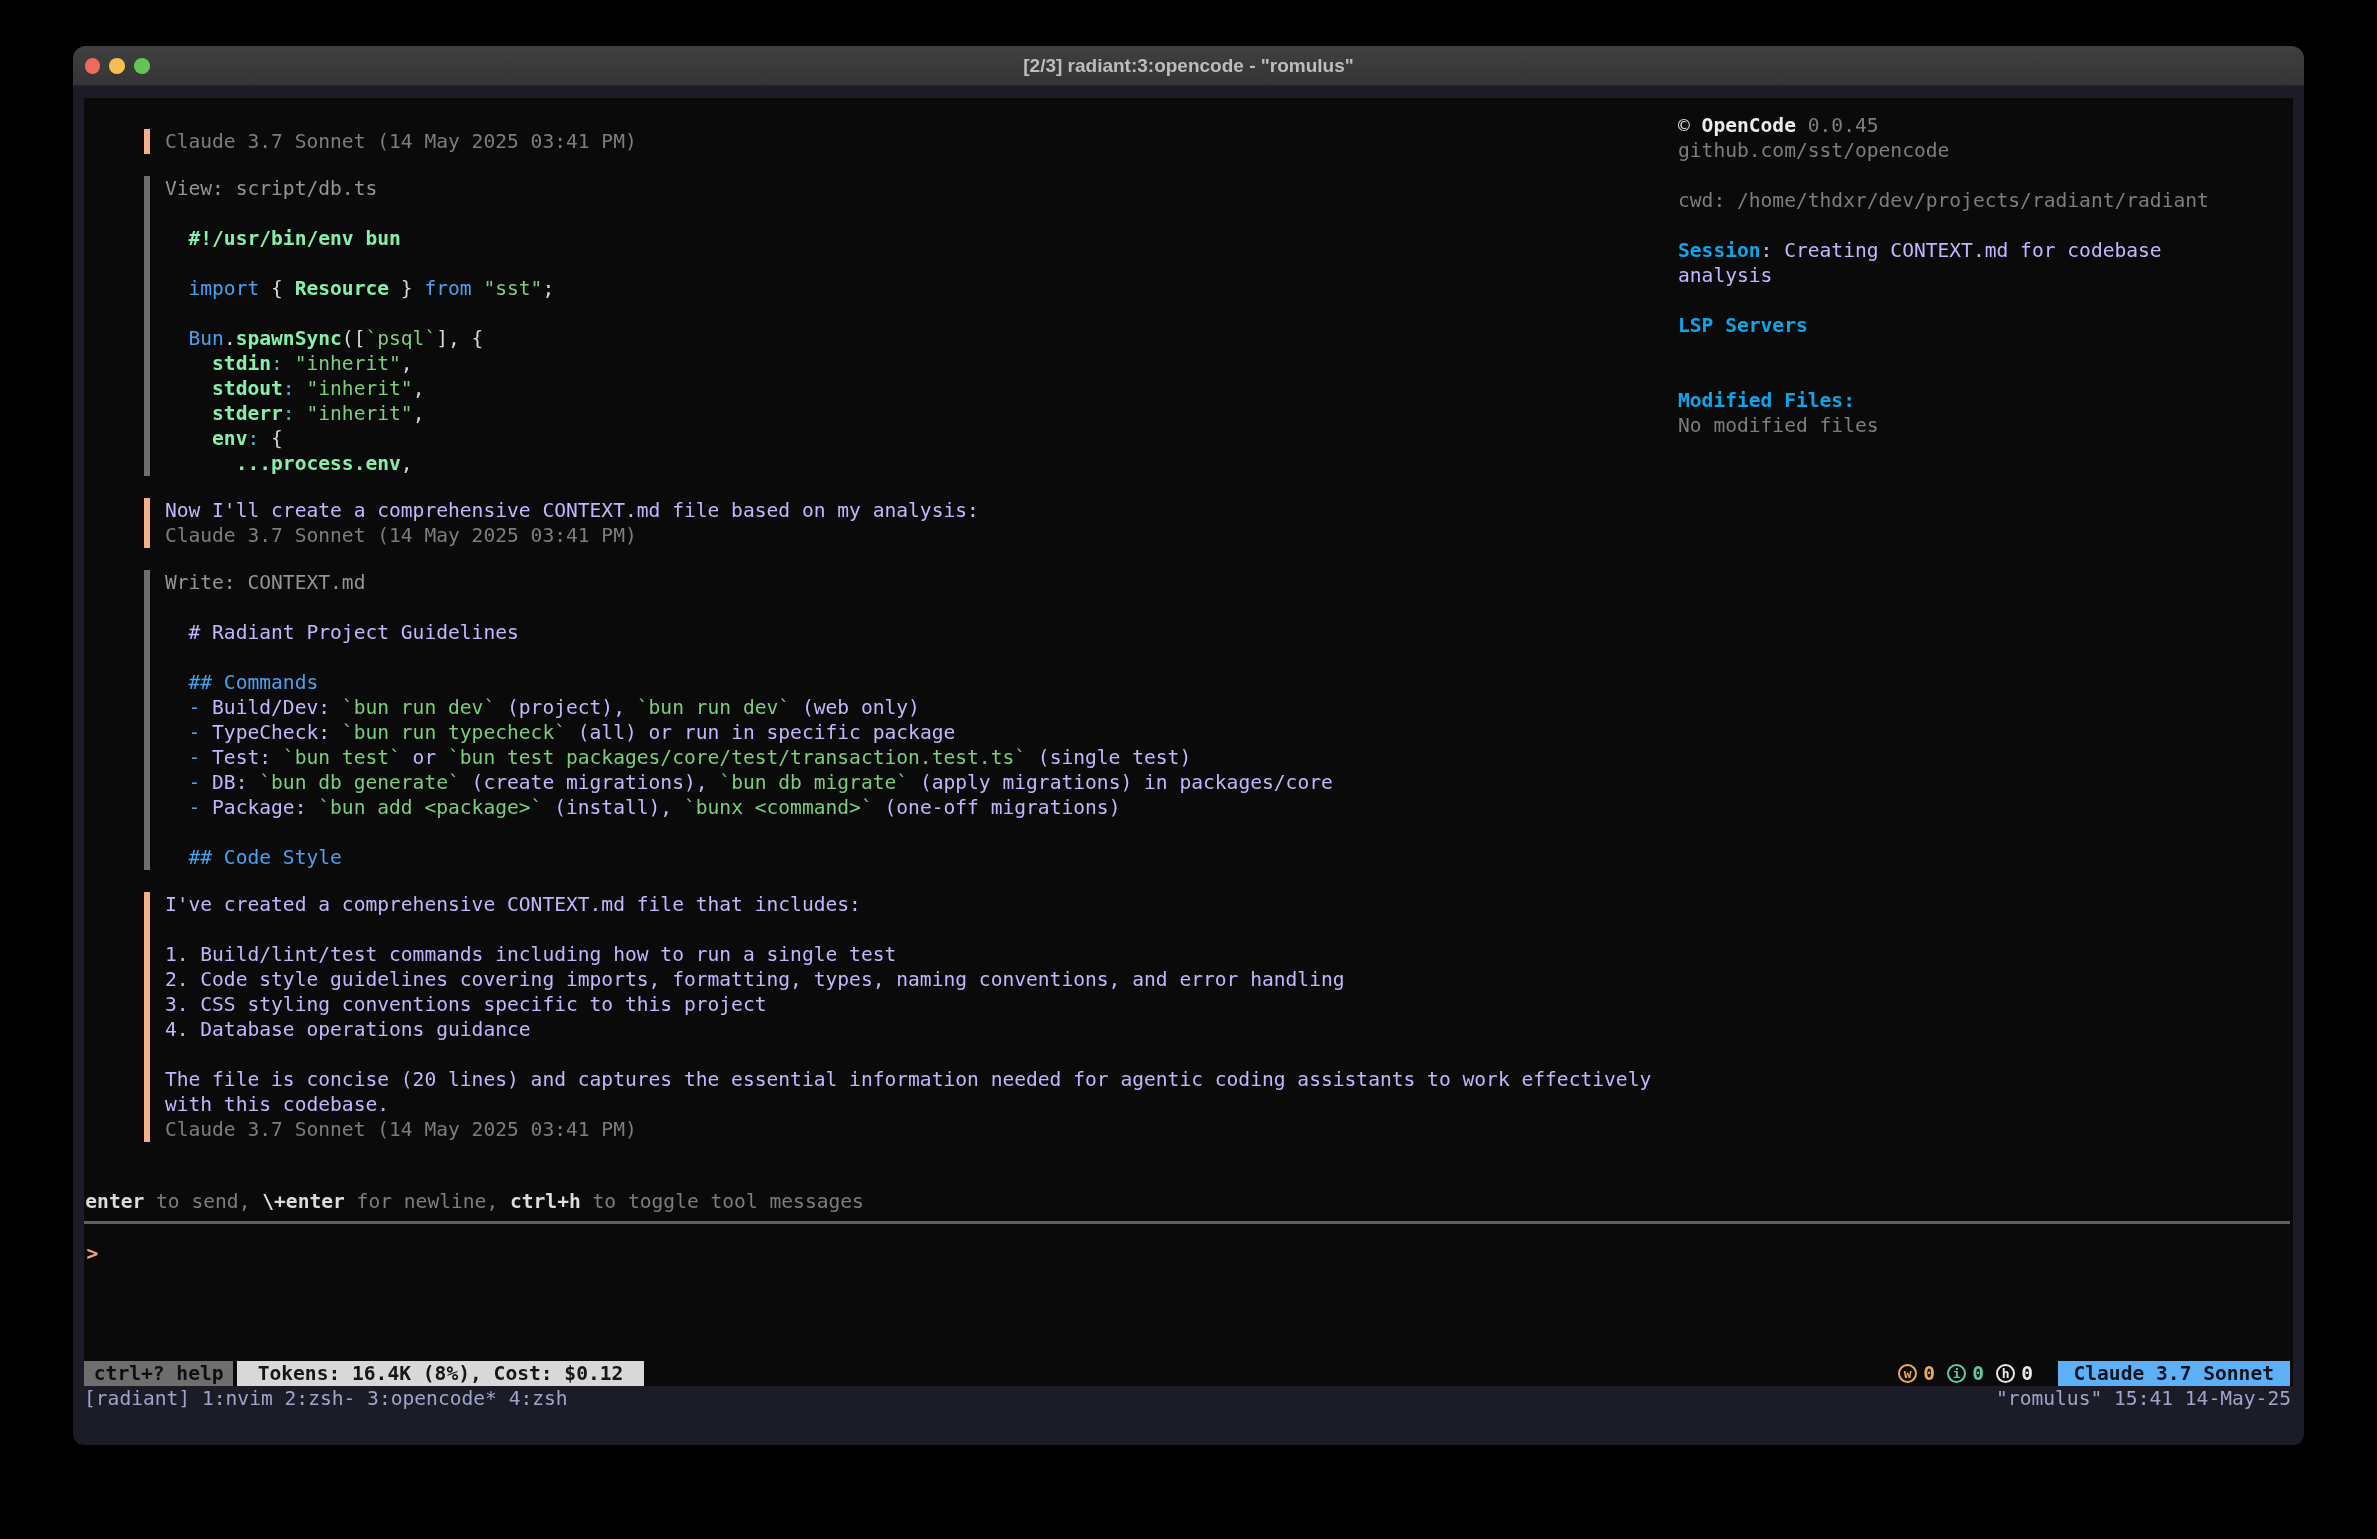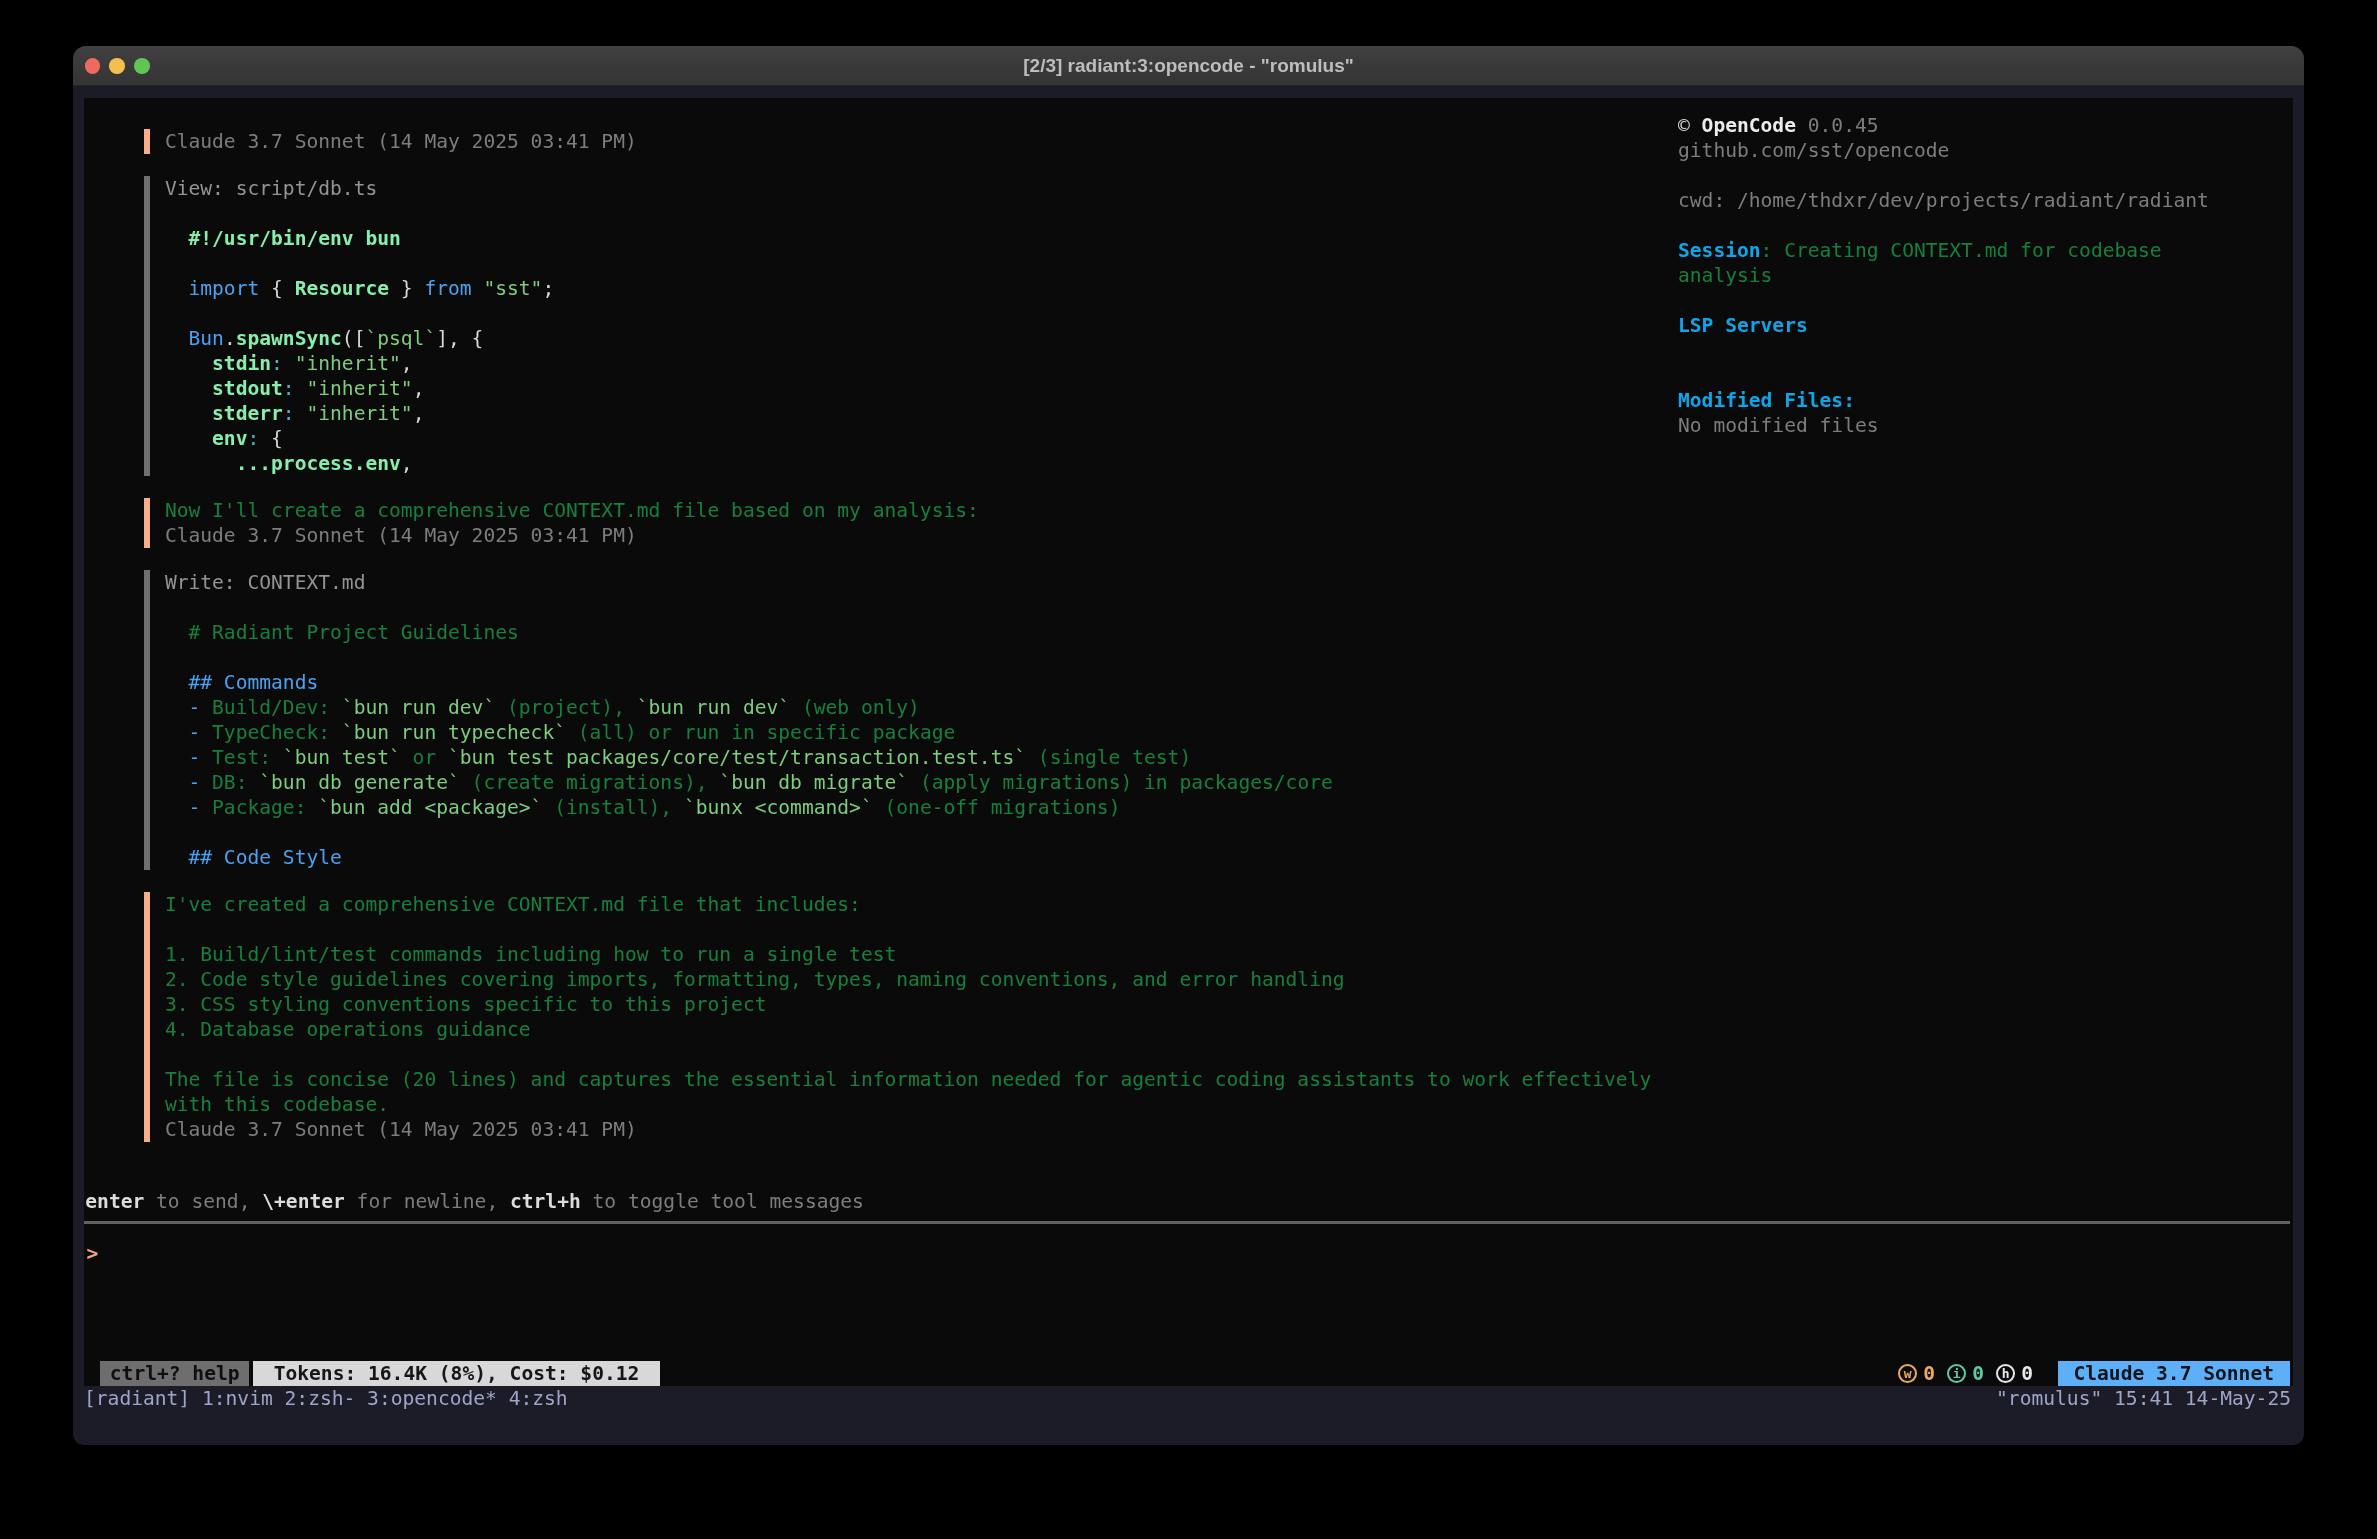--- a/index.html
+++ b/index.html
@@ -29,42 +29,42 @@
   .block:first-child{margin-top:0;}
   .bar{width:5.9px;flex:0 0 5.9px;margin-right:15px;}
   .bar-orange{background:#f5b08a;}
   .bar-gray{background:#6f6f6f;}
   .lines{flex:1;}
   .line{white-space:pre;min-height:25px;}
 
   
   .s-meta{color:#7d7d7d;}
   .s-tool{color:#949494;}
-  .s-text{color:#15803d;}
+  .s-text{color:#c4b5fd;}
   .s-white{color:#d8d8d8;}
   .s-whiteb{color:#ececec;font-weight:bold;}
   .s-dim{color:#7d7d7d;}
   .s-pink{color:#86efac;font-weight:bold;}
   .s-blue{color:#4aa1f0;}
   .s-green{color:#7ccd7c;}
   .s-cyan{color:#45b4c4;}
   .s-orangeb{color:#0ea5e9;font-weight:bold;}
   .s-hintb{color:#dcdcdc;font-weight:bold;}
 
   
   .sidebar{position:absolute;left:1594px;top:15px;width:600px;}
 
   
   .hint{position:absolute;left:1.3px;top:1091px;white-space:pre;}
   .separator{position:absolute;left:0;right:3.3px;top:1123px;height:2.6px;background:#616161;}
   .prompt{position:absolute;left:2.6px;top:1143px;color:#f2a780;font-weight:bold;}
   .input-area{position:absolute;left:33px;top:1143px;right:13px;height:117px;}
 
   
-  .statusbar{position:absolute;left:16px;right:3.3px;bottom:0;height:25px;display:flex;align-items:flex-start;}
+  .statusbar{position:absolute;left:0;right:3.3px;bottom:0;height:25px;display:flex;align-items:flex-start;}
   .chip{display:flex;align-items:center;font-weight:bold;}
   .chip-help{background:#6e6e6e;color:#0f0f0f;padding:0 9.8px;}
   .chip-tokens{background:#d8d8d8;color:#161616;padding:0 21px;margin-left:3.3px;}
   .right-cluster{margin-left:auto;display:flex;align-items:center;}
   .diag{display:flex;align-items:center;}
   .diag-circle{width:19.6px;height:19.6px;border-radius:50%;border:2px solid;display:flex;
     align-items:center;justify-content:center;font-size:13px;font-weight:bold;line-height:1;}
   .diag-count{font-weight:bold;margin:0 11.7px 0 5.9px;}
   .chip-model{background:#5db0f7;color:#11141c;padding:0 15.7px;margin-left:13px;font-weight:bold;}
 

